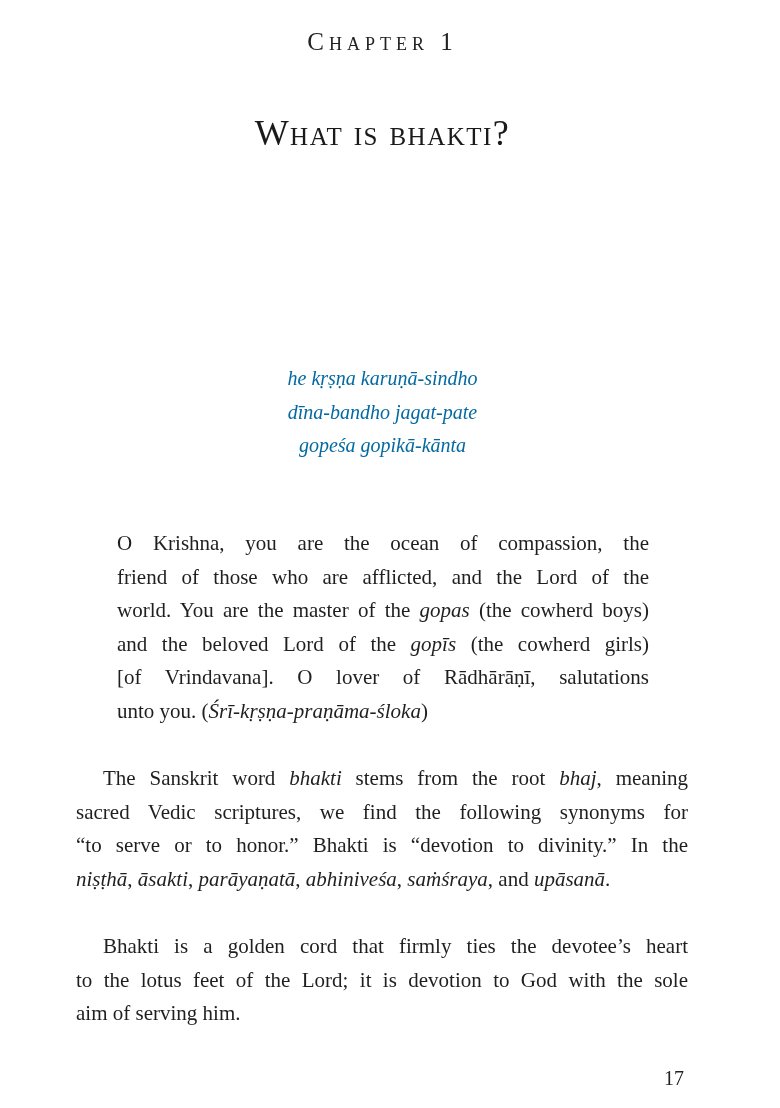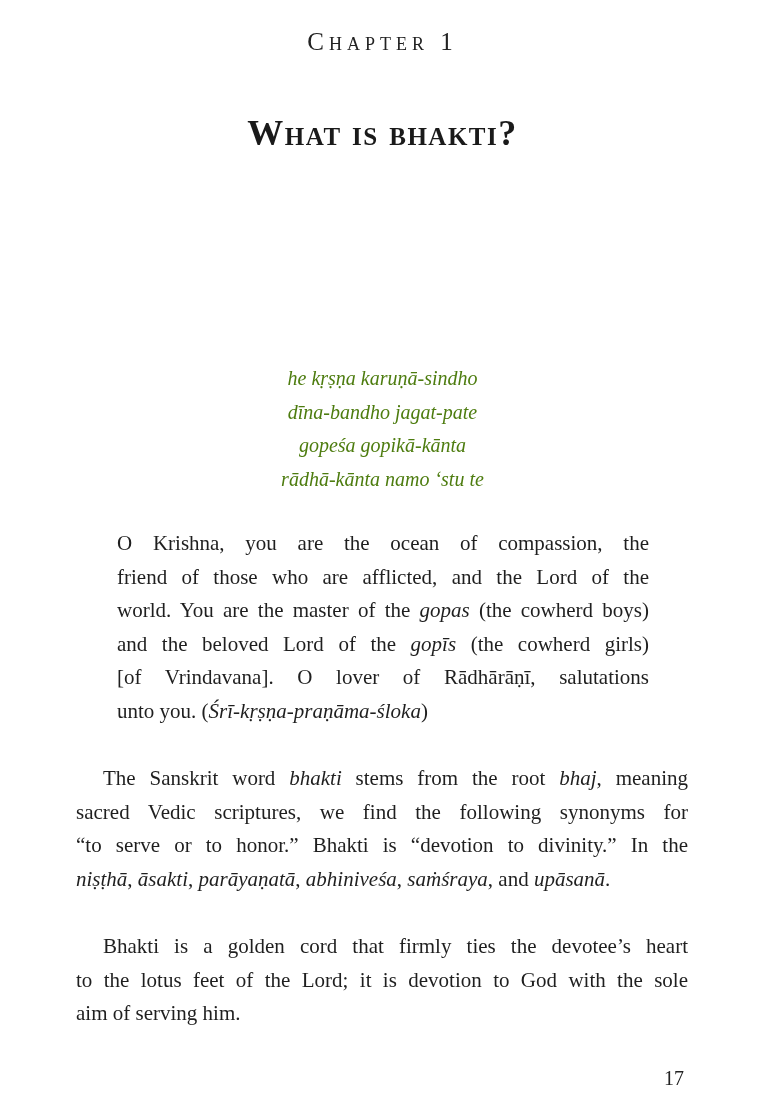--- a/index.html
+++ b/index.html
@@ -35,33 +35,33 @@
     .chapter-title {
       position: absolute;
       top: 112px;
       left: 0;
       width: 765px;
       text-align: center;
       font-size: 36px;
       letter-spacing: 1.5px;
       font-variant: small-caps;
       color: #1a1a1a;
-      font-weight: bold;
+      font-weight: normal;
       margin: 0;
     }
     .verse {
       position: absolute;
       top: 362px;
       left: 0;
       width: 765px;
       text-align: center;
       font-style: italic;
       font-size: 20px;
       line-height: 33.5px;
-      color: #4d7c0f;
+      color: #0369a1;
     }
     .verse .line { display: block; }
     .translation {
       position: absolute;
       top: 527px;
       left: 117px;
       width: 532px;
       font-size: 21px;
       line-height: 33.5px;
       text-align: justify;
@@ -96,21 +96,20 @@
 
 <div class="page">
 
   <div class="chapter-label">Chapter 1</div>
   <h1 class="chapter-title">What is bhakti?</h1>
 
   <div class="verse">
     <span class="line">he kṛṣṇa karuṇā-sindho</span>
     <span class="line">dīna-bandho jagat-pate</span>
     <span class="line">gopeśa gopikā-kānta</span>
-    <span class="line">rādhā-kānta namo ‘stu te</span>
   </div>
 
   <div class="translation">
     <span class="tl"><span>O Krishna, you are the ocean of compassion, the</span></span>
     <span class="tl"><span>friend of those who are afflicted, and the Lord of the</span></span>
     <span class="tl"><span>world. You are the master of the </span><i>gopas</i><span> (the cowherd boys)</span></span>
     <span class="tl"><span>and the beloved Lord of the </span><i>gopīs</i><span> (the cowherd girls)</span></span>
     <span class="tl"><span>[of Vrindavana]. O lover of Rādhārāṇī, salutations</span></span>
     <span class="tl last"><span>unto you. (</span><i>Śrī-kṛṣṇa-praṇāma-śloka</i><span>)</span></span>
   </div>

